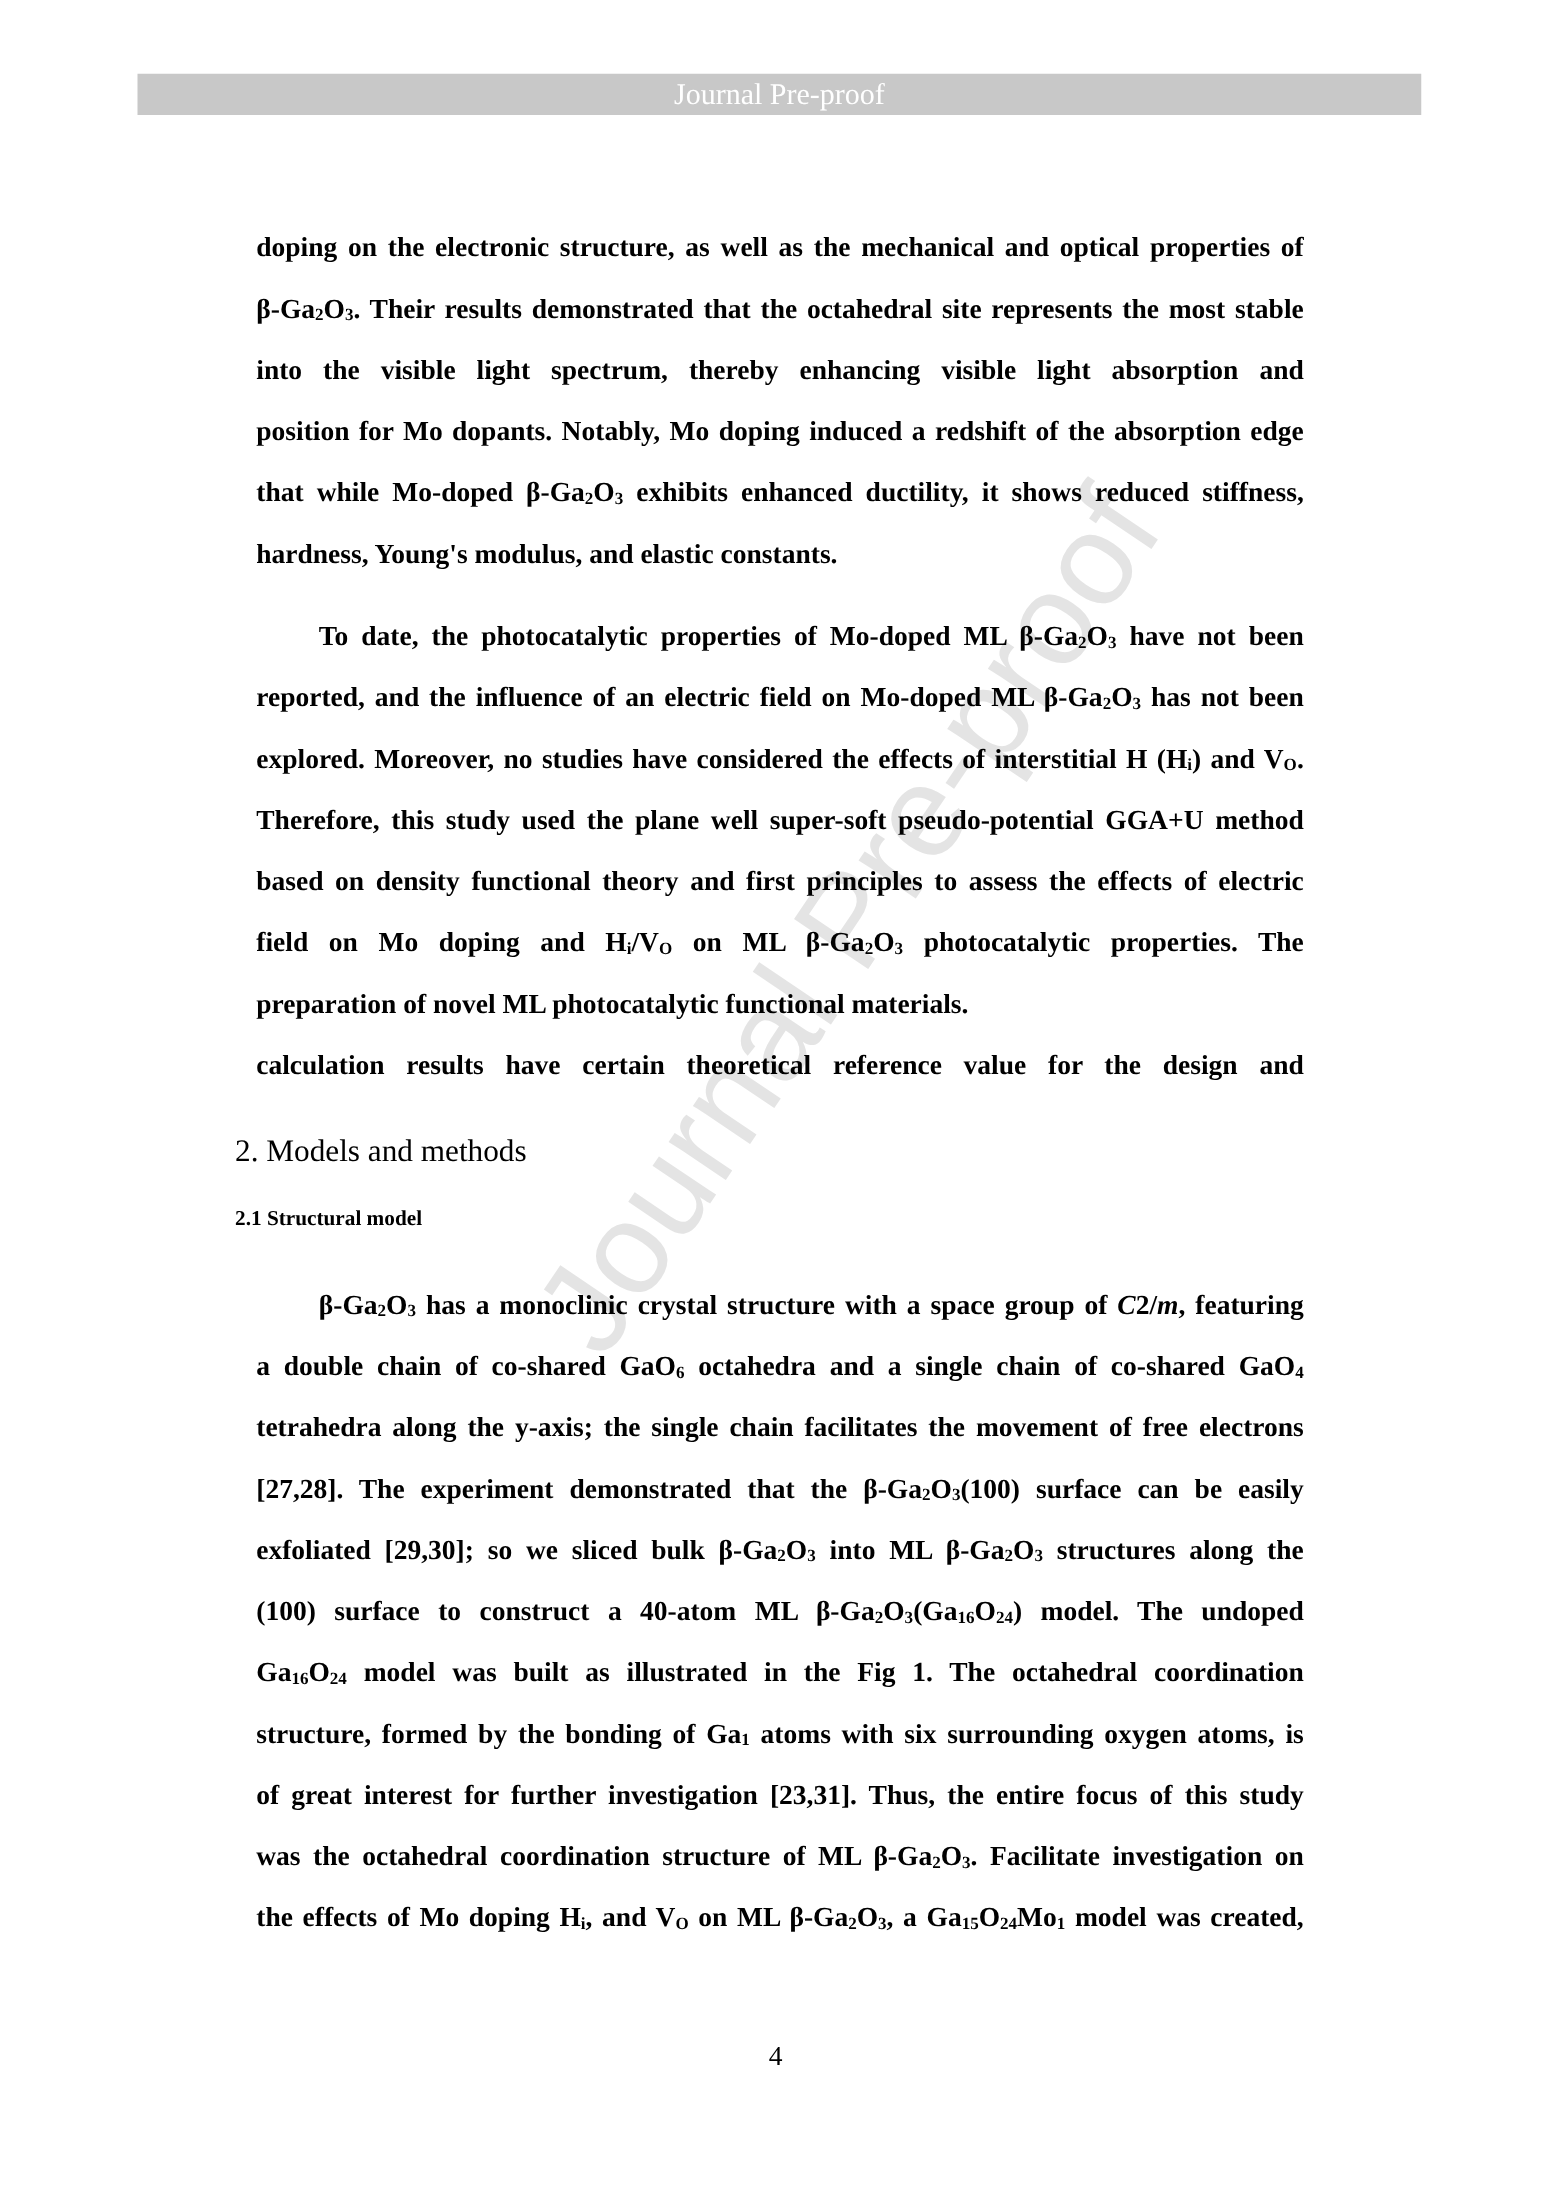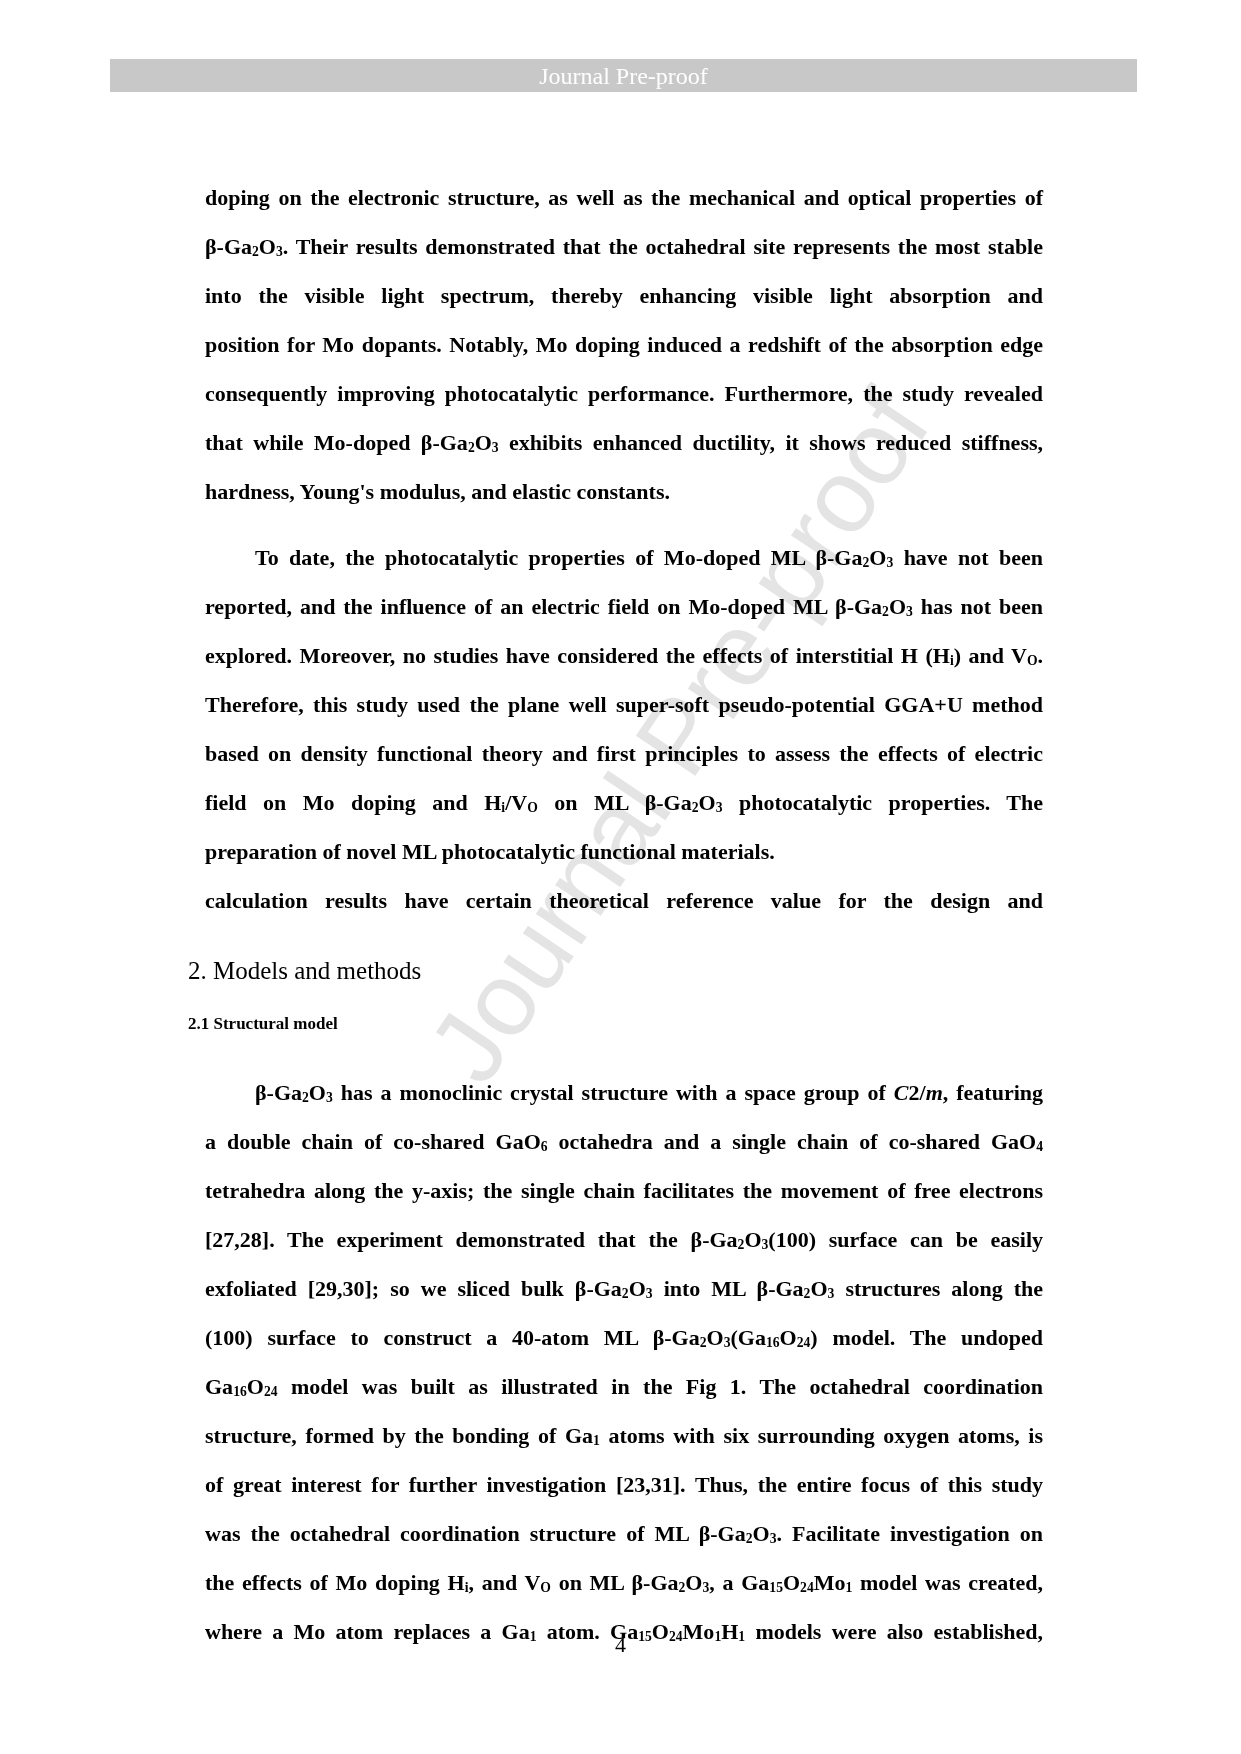--- a/index.html
+++ b/index.html
@@ -35,21 +35,20 @@
 
 <div class="watermark">Journal Pre-proof</div>
 
 <div class="content">
 
   <div class="para">
     <span class="line">doping on the electronic structure, as well as the mechanical and optical properties of</span>
     <span class="line">β-Ga<sub>2</sub>O<sub>3</sub>. Their results demonstrated that the octahedral site represents the most stable</span>
     <span class="line">into the visible light spectrum, thereby enhancing visible light absorption and</span>
     <span class="line">position for Mo dopants. Notably, Mo doping induced a redshift of the absorption edge</span>
-    <span class="line">consequently improving photocatalytic performance. Furthermore, the study revealed</span>
     <span class="line">that while Mo-doped β-Ga<sub>2</sub>O<sub>3</sub> exhibits enhanced ductility, it shows reduced stiffness,</span>
     <span class="line last">hardness, Young's modulus, and elastic constants.</span>
   </div>
 
   <div class="para">
     <span class="line" style="padding-left:50px">To date, the photocatalytic properties of Mo-doped ML β-Ga<sub>2</sub>O<sub>3</sub> have not been</span>
     <span class="line">reported, and the influence of an electric field on Mo-doped ML β-Ga<sub>2</sub>O<sub>3</sub> has not been</span>
     <span class="line">explored. Moreover, no studies have considered the effects of interstitial H (H<sub>i</sub>) and V<sub>O</sub>.</span>
     <span class="line">Therefore, this study used the plane well super-soft pseudo-potential GGA+U method</span>
     <span class="line">based on density functional theory and first principles to assess the effects of electric</span>
@@ -66,18 +65,17 @@
     <span class="line">a double chain of co-shared GaO<sub>6</sub> octahedra and a single chain of co-shared GaO<sub>4</sub></span>
     <span class="line">tetrahedra along the y-axis; the single chain facilitates the movement of free electrons</span>
     <span class="line">[27,28]. The experiment demonstrated that the β-Ga<sub>2</sub>O<sub>3</sub>(100) surface can be easily</span>
     <span class="line">exfoliated [29,30]; so we sliced bulk β-Ga<sub>2</sub>O<sub>3</sub> into ML β-Ga<sub>2</sub>O<sub>3</sub> structures along the</span>
     <span class="line">(100) surface to construct a 40-atom ML β-Ga<sub>2</sub>O<sub>3</sub>(Ga<sub>16</sub>O<sub>24</sub>) model. The undoped</span>
     <span class="line">Ga<sub>16</sub>O<sub>24</sub> model was built as illustrated in the Fig 1. The octahedral coordination</span>
     <span class="line">structure, formed by the bonding of Ga<sub>1</sub> atoms with six surrounding oxygen atoms, is</span>
     <span class="line">of great interest for further investigation [23,31]. Thus, the entire focus of this study</span>
     <span class="line">was the octahedral coordination structure of ML β-Ga<sub>2</sub>O<sub>3</sub>. Facilitate investigation on</span>
     <span class="line">the effects of Mo doping H<sub>i</sub>, and V<sub>O</sub> on ML β-Ga<sub>2</sub>O<sub>3</sub>, a Ga<sub>15</sub>O<sub>24</sub>Mo<sub>1</sub> model was created,</span>
-    <span class="line">where a Mo atom replaces a Ga<sub>1</sub> atom. Ga<sub>15</sub>O<sub>24</sub>Mo<sub>1</sub>H<sub>1</sub> models were also established,</span>
   </div>
 
 </div>
 
 <div class="page-number">4</div>
 
 </body></html>

